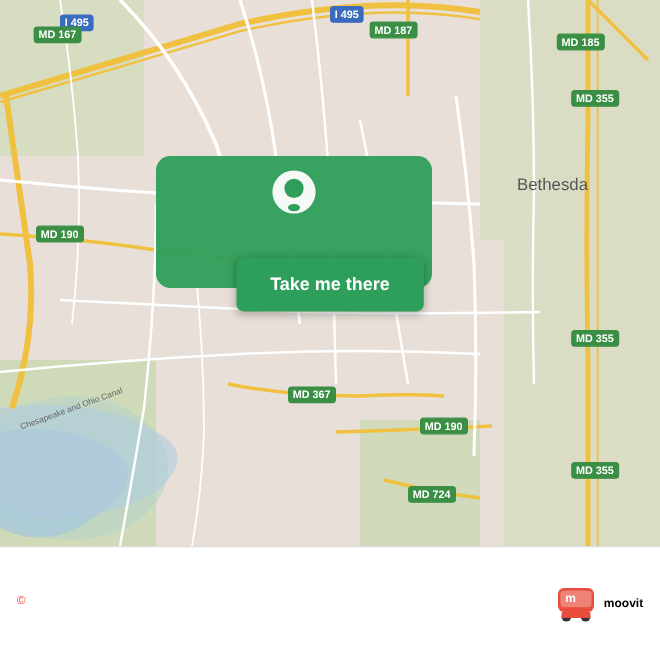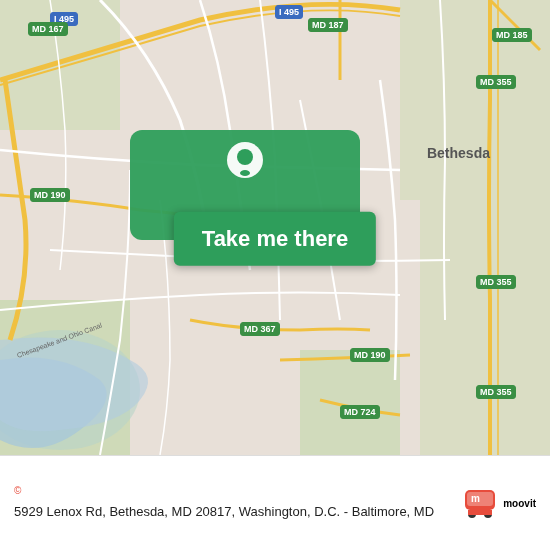--- a/index.html
+++ b/index.html
@@ -30,21 +30,21 @@
     #take-me-there-btn {
       position: absolute;
       left: 50%;
       top: 50%;
       transform: translate(-50%, -30%);
       background-color: #2e9e5b;
       color: white;
       border: none;
       border-radius: 6px;
       padding: 14px 28px;
-      font-size: 22px;
+      font-size: 15px;
       font-weight: 600;
       cursor: pointer;
       z-index: 10;
       box-shadow: 0 2px 8px rgba(0,0,0,0.3);
       white-space: nowrap;
     }
 
     
     #info-bar {
       width: 550px;
@@ -118,21 +118,21 @@
 
     .road-label-green {
       background: #3a8f44;
       color: white;
       border-color: #3a8f44;
     }
 
     .bethesda-label {
       position: absolute;
       font-size: 14px;
-      font-weight: bold;
+      font-weight: normal;
       color: #555;
       z-index: 5;
       right: 60px;
       top: 145px;
     }
   </style>
 </head>
 <body>
 
 <div id="map-container">
@@ -189,42 +189,40 @@
     <rect x="130" y="130" width="230" height="110" rx="12" fill="#2e9e5b" opacity="0.95"></rect>
 
     <circle cx="245" cy="160" r="18" fill="white" opacity="0.95"></circle>
     <circle cx="245" cy="157" r="8" fill="#2e9e5b"></circle>
     <ellipse cx="245" cy="173" rx="5" ry="3" fill="#2e9e5b"></ellipse>
   </svg>
 
   <div class="road-label road-label-blue" style="left:50px; top:12px">I 495</div>
   <div class="road-label road-label-blue" style="left:275px; top:5px">I 495</div>
   <div class="road-label road-label-green" style="left:308px; top:18px">MD 187</div>
-  <div class="road-label road-label-green" style="left:492px; top:28px">MD 185</div>
+  <div class="road-label road-label-green" style="left:464px; top:28px">MD 185</div>
   <div class="road-label road-label-green" style="left:476px; top:75px">MD 355</div>
   <div class="road-label road-label-green" style="left:476px; top:275px">MD 355</div>
   <div class="road-label road-label-green" style="left:476px; top:385px">MD 355</div>
   <div class="road-label road-label-green" style="left:30px; top:188px">MD 190</div>
   <div class="road-label road-label-green" style="left:350px; top:348px">MD 190</div>
   <div class="road-label road-label-green" style="left:240px; top:322px">MD 367</div>
   <div class="road-label road-label-green" style="left:340px; top:405px">MD 724</div>
   <div class="road-label road-label-green" style="left:28px; top:22px">MD 167</div>
 
   <div class="bethesda-label">Bethesda</div>
 
   <button id="take-me-there-btn">Take me there</button>
 </div>
 
 <div id="info-bar">
   <div id="info-text-block">
     <div id="copyright-line">
       <span style="color:#e74c3c;">©</span>
     </div>
-    <div id="address-line" style="font-size:13px; color:#222; font-weight:500; line-height:1.5;">5929 Lenox Rd, Bethesda, MD 20817, Washington,
-D.C. - Baltimore, MD</div>
   </div>
 
   <div id="moovit-logo">
 
     <svg class="moovit-icon" viewBox="0 0 38 38" xmlns="http://www.w3.org/2000/svg">
       <rect x="4" y="6" width="30" height="20" rx="5" fill="#e74c3c"></rect>
       <rect x="6" y="8" width="26" height="14" rx="3" fill="white" opacity="0.3"></rect>
       <circle cx="11" cy="30" r="4" fill="#333"></circle>
       <circle cx="27" cy="30" r="4" fill="#333"></circle>
       <rect x="7" y="26" width="24" height="5" fill="#e74c3c"></rect>

